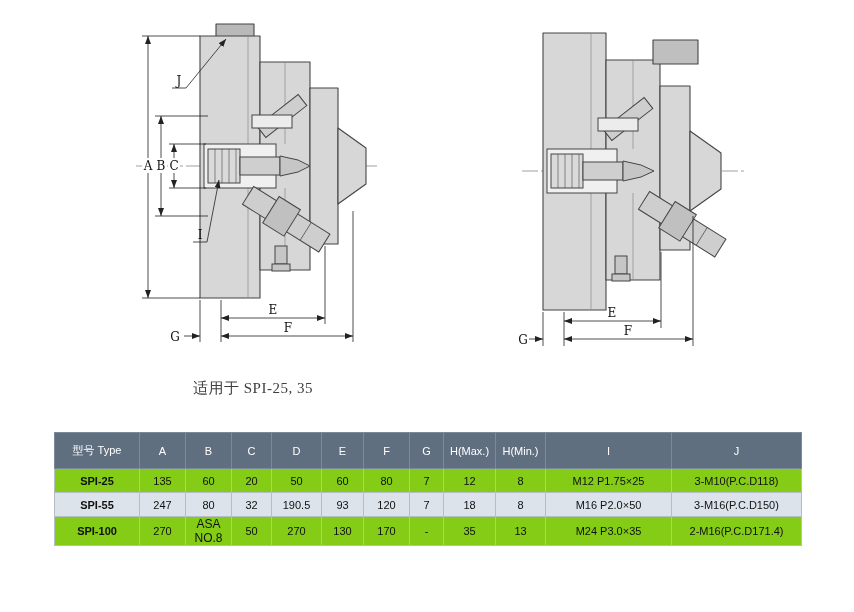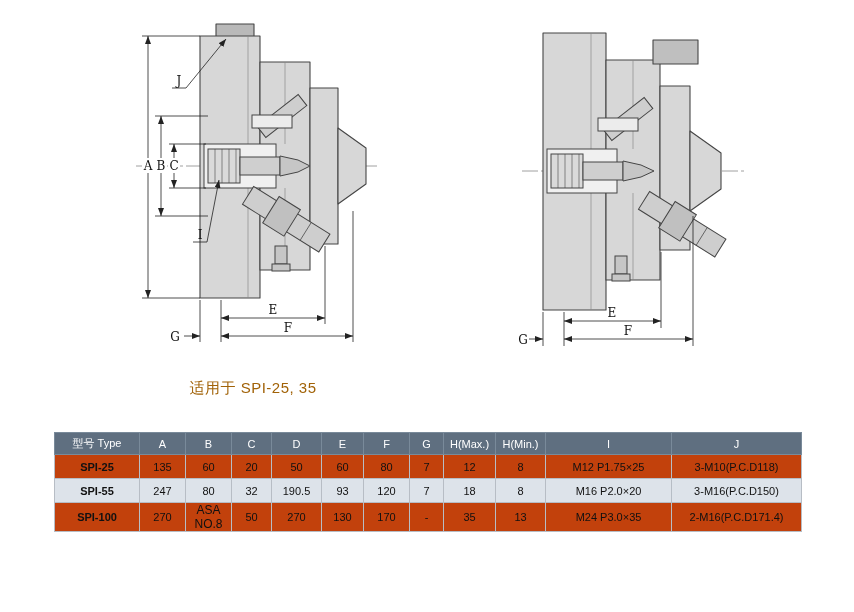--- a/index.html
+++ b/index.html
@@ -6,52 +6,52 @@
   html, body { width: 854px; height: 612px; }
   body { background: #ffffff; font-family: "Liberation Sans", sans-serif; }
   .page { position: relative; width: 854px; height: 612px; background: #ffffff; overflow: hidden; }
 
   .fig { position: absolute; }
 
   .caption {
     position: absolute;
     width: 240px;
     text-align: center;
-    font-family: Liberation Sans, sans-serif;
+    font-family: Liberation Serif, serif;
     font-size: 15px;
-    color: #a16207;
+    color: #404040;
     letter-spacing: 0.5px;
   }
 
   .table-wrap { position: absolute; left: 54px; top: 432px; }
 
   table.spec {
     border-collapse: collapse;
     table-layout: fixed;
     font-family: "Liberation Sans", sans-serif;
     font-size: 11px;
     color: #111;
     border: 1px solid #8d949c;
   }
   table.spec th {
     background: var(--header-bg, #5f6f80);
     color: var(--header-text, #ffffff);
     font-weight: normal;
-    height: 22px;
+    height: 36px;
     border: 1px solid #798a9a;
     padding: 0 2px;
     font-size: 11px;
   }
   table.spec td {
     height: 24px;
     text-align: center;
     vertical-align: middle;
     border: 1px solid var(--cell-border, #b7bdc5);
     padding: 0 2px;
-    background: #c2410c;
+    background: #84cc16;
   }
   table.spec tbody tr:nth-child(even) td { background: var(--row-alt, #dde3ea); }
   table.spec td.model { font-weight: bold; }
   table.spec td.smalltxt { font-size: 12px; }
 
   svg text {
     font-family: "DejaVu Serif", serif;
     font-size: 12px;
     fill: #111;
   }
@@ -282,21 +282,21 @@
             <td class="model">SPI-55</td>
             <td>247</td>
             <td>80</td>
             <td>32</td>
             <td>190.5</td>
             <td>93</td>
             <td>120</td>
             <td>7</td>
             <td>18</td>
             <td>8</td>
-            <td>M16 P2.0×20</td>
+            <td>M16 P2.0×50</td>
             <td>3-M16(P.C.D150)</td>
           </tr>
           <tr>
             <td class="model">SPI-100</td>
             <td>270</td>
             <td class="smalltxt">ASA NO.8</td>
             <td>50</td>
             <td>270</td>
             <td>130</td>
             <td>170</td>

